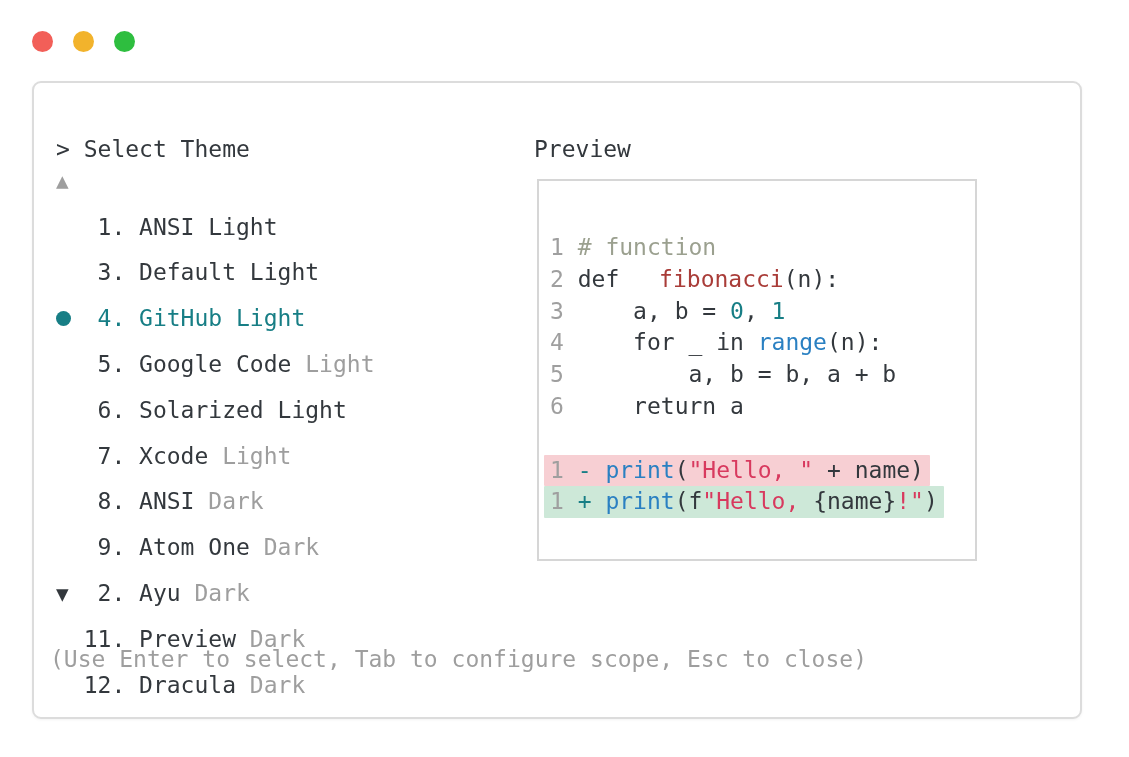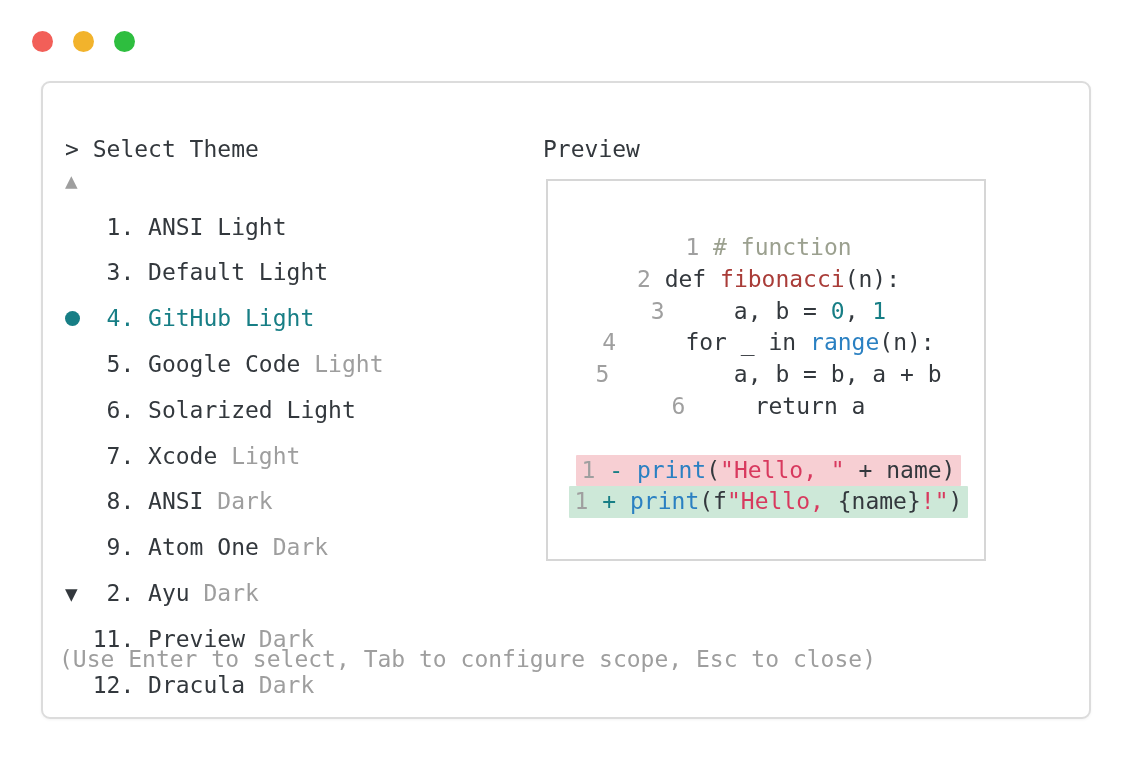--- a/index.html
+++ b/index.html
@@ -9,21 +9,21 @@
     font-size:23px;color:var(--p-text_dark,#33383d);
   }
   
   .traffic{position:absolute;top:31px;width:21px;height:21px;border-radius:50%;border:none;padding:0;cursor:pointer;}
   #tl-close{left:32px;background:var(--p-traffic_red,#f25f58);}
   #tl-min{left:73px;background:var(--p-traffic_yellow,#f2b32c);}
   #tl-zoom{left:114px;background:var(--p-traffic_green,#2ebe3f);}
 
   
   .window{
-    position:absolute;left:41px;top:81px;width:1050px;height:638px;
+    position:absolute;left:32px;top:81px;width:1050px;height:638px;
     box-sizing:border-box;border:2px solid var(--p-window_border,#dcdcdc);
     border-radius:9px;background:#fff;box-shadow:0 1px 3px rgba(0,0,0,0.05);
   }
   .row{white-space:pre;line-height:31.8px;height:31.8px;}
   #prompt-row{position:absolute;left:22px;top:51px;}
   #up-arrow{position:absolute;left:22px;top:82.8px;color:var(--p-text_gray,#9e9e9e);font-size:21px;}
   #theme-list{position:absolute;left:22px;top:114.6px;}
   #down-arrow{position:absolute;left:22px;top:496.2px;color:var(--p-text_dark,#2e3338);font-size:21px;}
   #hint{position:absolute;left:16px;top:560px;line-height:32px;color:var(--p-text_gray,#9e9e9e);white-space:pre;}
 
@@ -32,30 +32,30 @@
   .bullet-cell{display:inline-block;width:2ch;}
   .bullet-dot{display:inline-block;width:15px;height:15px;border-radius:50%;background:var(--p-accent_teal,#177e85);}
   .num-cell{display:inline-block;width:2ch;text-align:right;}
   .variant{color:var(--p-text_gray,#a6a6a6);}
 
   
   #preview-label{position:absolute;left:500px;top:51px;}
   #preview-box{
     position:absolute;left:503px;top:96px;width:440px;height:382px;
     box-sizing:border-box;border:2px solid var(--p-preview_border,#d6d6d6);
-    background:#fff;padding:51px 0 0 5px;overflow:hidden;text-align:center;
+    background:#fff;padding:51px 0 0 5px;overflow:hidden;
   }
   .code-line{white-space:pre;line-height:31.8px;height:31.8px;}
   .line-inner{display:inline-block;padding:0 6px;border-radius:1px;}
   .line-inner.del{background:var(--p-diff_del_bg,#f7cfd3);}
   .line-inner.add{background:var(--p-diff_add_bg,#cde8d8);}
   .tok-ln{color:var(--p-line_number,#9f9f9f);}
   .tok-comment{color:var(--p-comment,#9ba08f);}
   .tok-plain{color:var(--p-text_dark,#33383d);}
-  .tok-fname{color:var(--p-func_name,#a93c38);}
+  .tok-fname{color:var(--p-func_name,#a93c38);margin-left:26px;}
   .tok-number{color:var(--p-accent_teal,#177e85);}
   .tok-builtin{color:var(--p-builtin_blue,#2a80c2);margin-top:16px;}
   .tok-string{color:var(--p-string_red,#d8395e);}
   .tok-marker{color:var(--p-accent_teal,#177e85);}
 </style>
 </head>
 <body>
 
 <button class="traffic" id="tl-close"></button>
 <button class="traffic" id="tl-min"></button>

